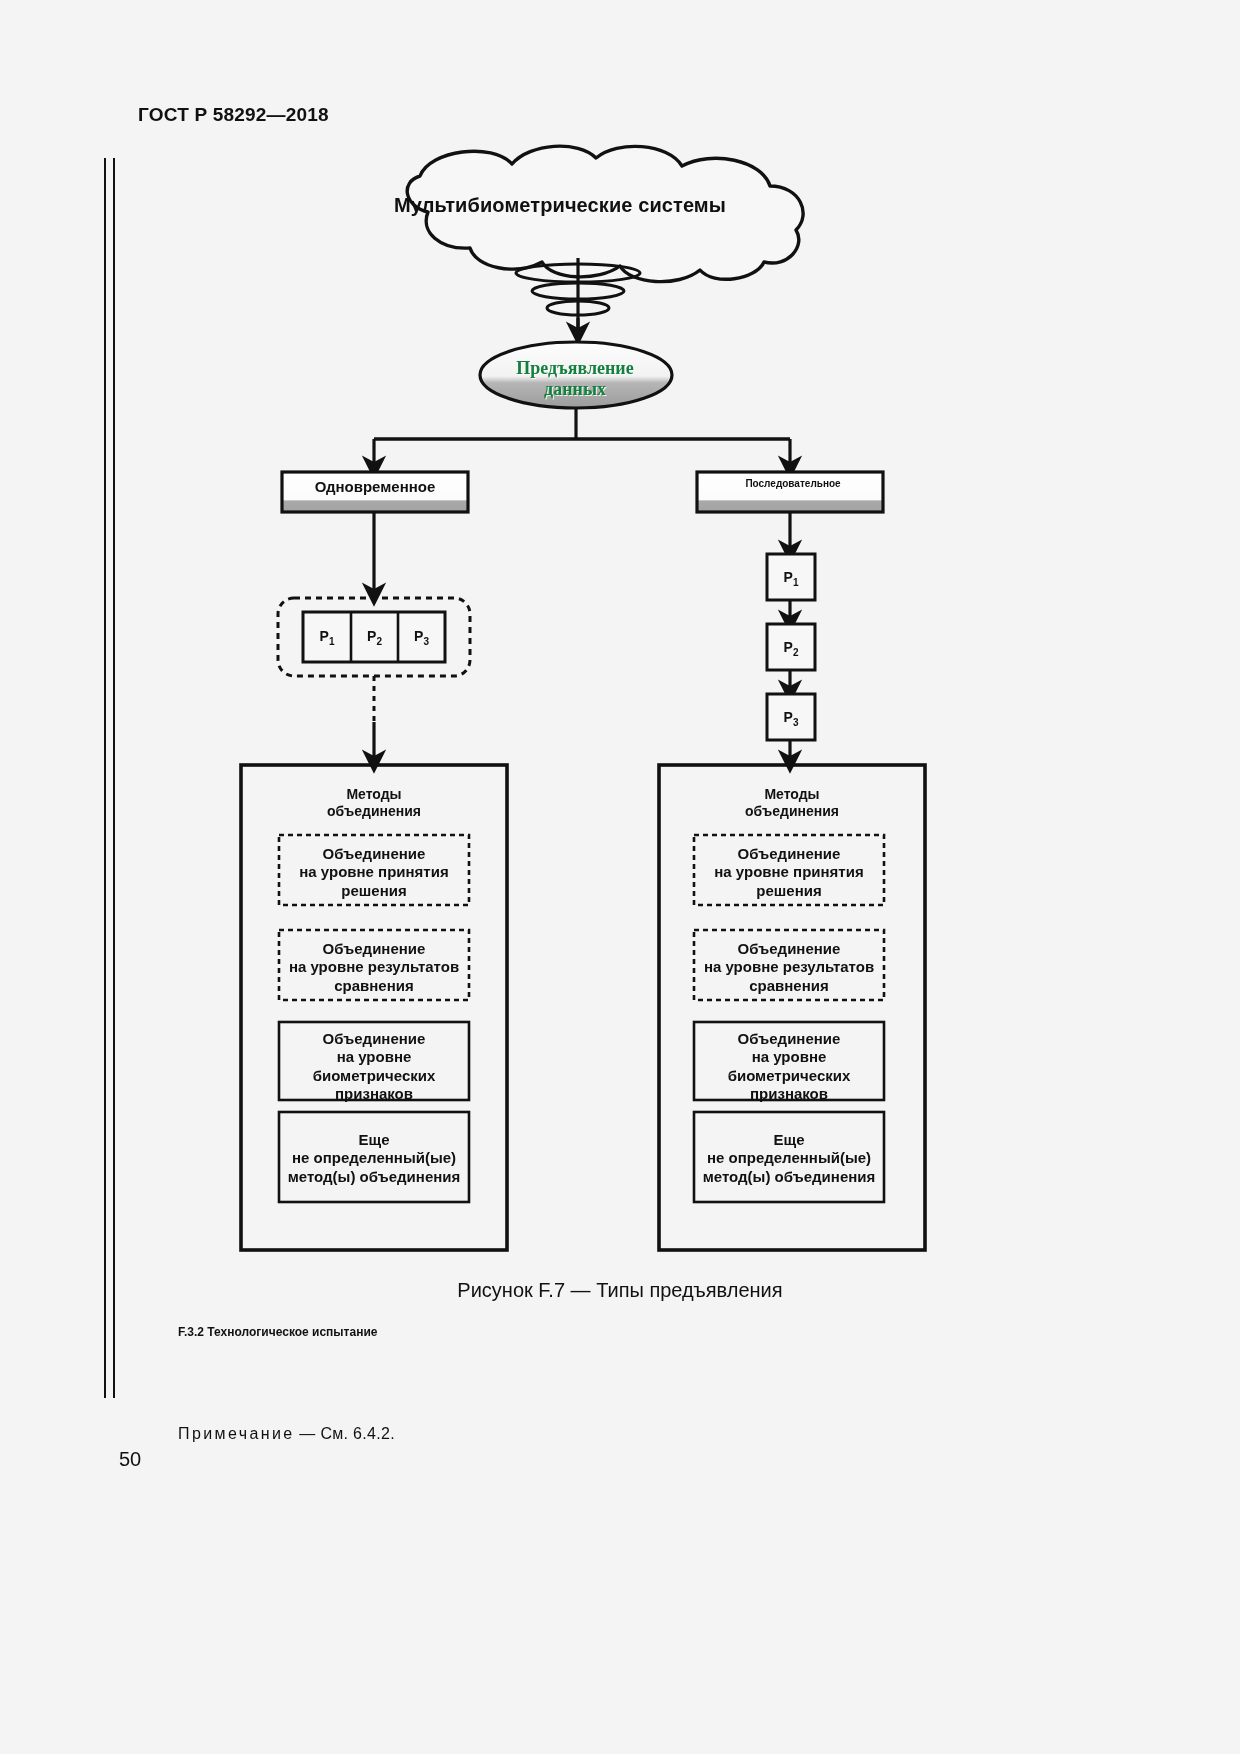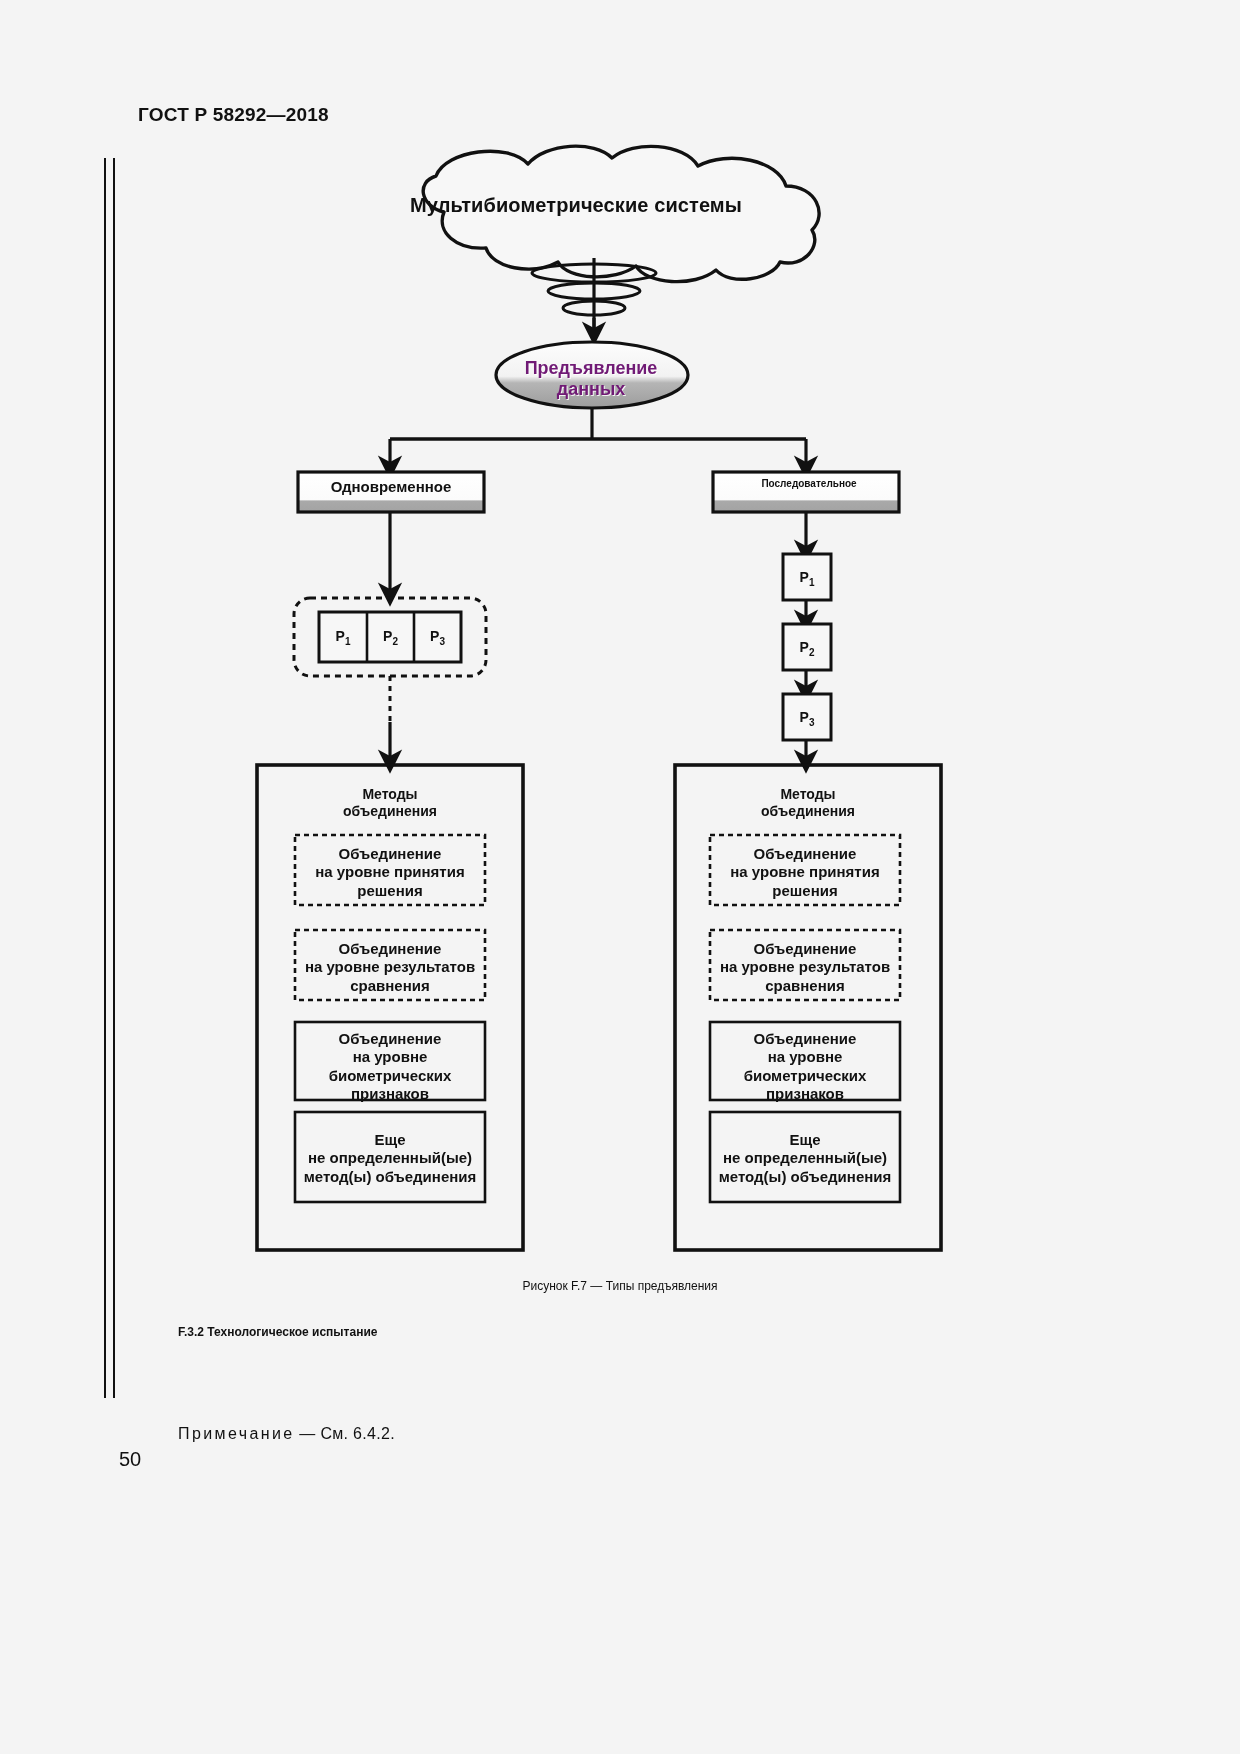--- a/index.html
+++ b/index.html
@@ -26,53 +26,54 @@
     position:absolute;left:104px;top:158px;width:7px;height:1240px;
     border-left:2px solid #111;border-right:2px solid #111;
   }
 
   
   .page-number{
     position:absolute;left:119px;top:1448px;font-size:20px;
   }
 
   
-  .figure{position:absolute;left:16px;top:0;width:1104px;height:1300px;}
+  .figure{position:absolute;left:0;top:0;width:1104px;height:1300px;}
   .figure svg{position:absolute;left:0;top:0;}
 
   
   .lbl{position:absolute;text-align:center;line-height:1.18;}
 
   .cloud-label{
     left:350px;top:194px;width:420px;
     font-size:20px;font-weight:bold;letter-spacing:.1px;
   }
   .oval-label{
     left:480px;top:358px;width:190px;
     font-size:18px;font-weight:bold;
-    color:#701a75;
+    color:#15803d;
     text-shadow:1px 1px 0 rgba(255,255,255,.85);
+    font-family:Liberation Serif, serif;
   }
   .box-simultaneous{
     left:286px;top:478px;width:178px;font-size:15px;font-weight:bold;
   }
   .box-sequential{
     left:700px;top:478px;width:186px;font-size:10px;font-weight:bold;
   }
 
   .p-label{font-size:14px;font-weight:bold;}
   .p-label sub{font-size:10px;}
 
   .methods-title{font-size:14px;font-weight:bold;line-height:1.2;text-align:center;}
   .method-box-text{font-size:15px;font-weight:bold;line-height:1.22;}
 
   
   .fig-caption{
     position:absolute;left:0;top:1279px;width:1240px;
-    text-align:center;font-size:12px;
+    text-align:center;font-size:20px;
   }
 
   
   .section-title{
     position:absolute;left:178px;top:1325px;
     font-size:12px;font-weight:bold;
   }
   .para{
     position:absolute;left:138px;top:1352px;width:932px;
     font-size:16px;line-height:1.5;text-align:justify;

